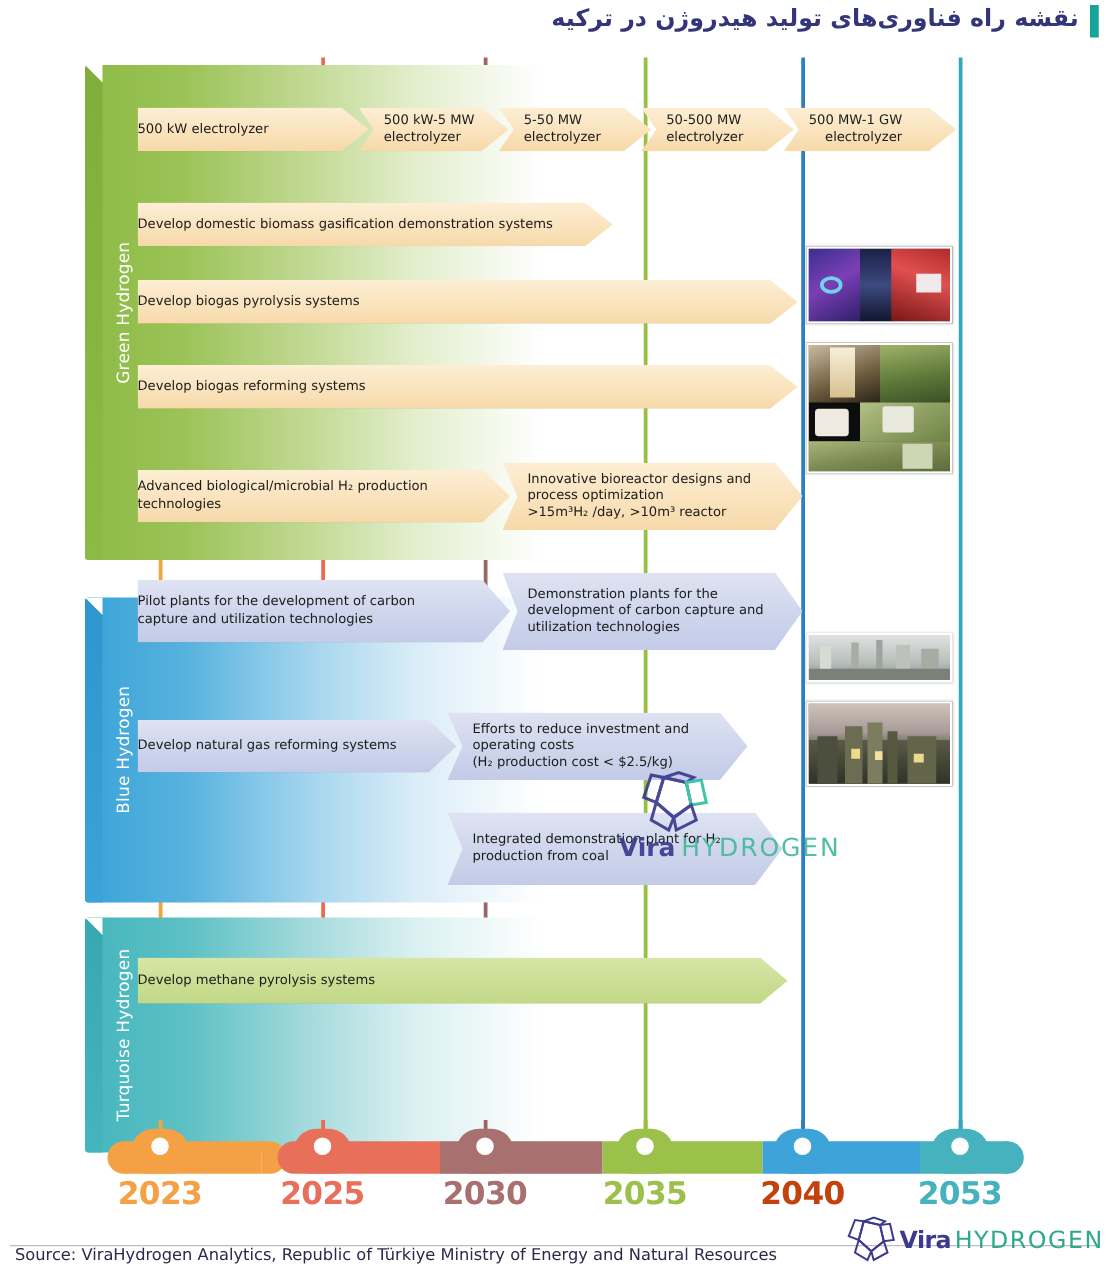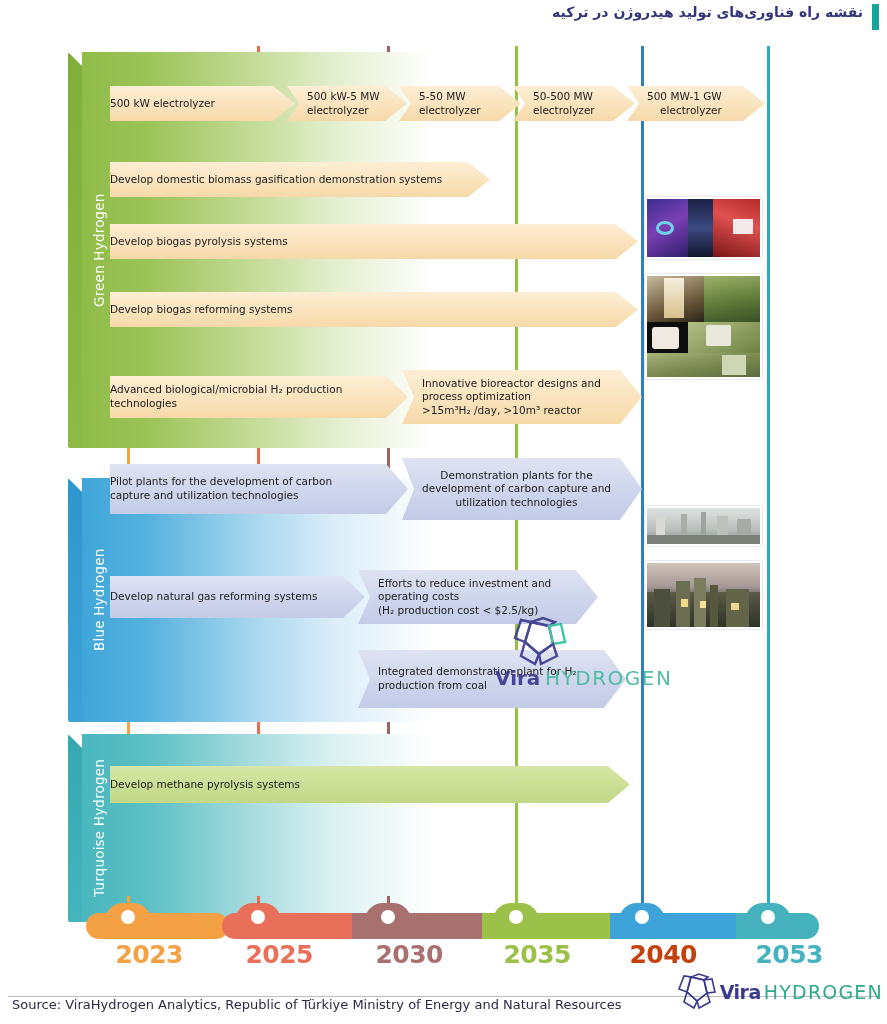--- a/index.html
+++ b/index.html
@@ -11,21 +11,21 @@
     position: relative;
     overflow: hidden;
   }
 
   
   #title-bar{
     position:absolute; top:0; left:0; width:887px; height:44px;
   }
   #title-text{
     position:absolute; right:24px; top:4px;
-    font-size:14px; font-weight:bold; color:#33357a;
+    font-size:19px; font-weight:bold; color:#33357a;
     direction:rtl; white-space:nowrap;
     letter-spacing:0px;
   }
   #title-accent{
     position:absolute; right:8px; top:4px; width:7px; height:26px;
     background:#16a39a;
   }
 
   
   #canvas{
@@ -113,21 +113,21 @@
   }
   .tl-node{
     position:absolute; top:1px; width:46px; height:36px;
     border-radius:18px 18px 13px 13px;
   }
   .tl-node .dot{
     position:absolute; left:16px; top:7px; width:14px; height:14px;
     border-radius:50%; background:#ffffff;
   }
   .tl-year{
-    position:absolute; top:38px; width:110px; text-align:right;
+    position:absolute; top:38px; width:110px; text-align:center;
     font-size:25px; font-weight:bold; letter-spacing:-0.5px;
     font-family:"DejaVu Sans","Liberation Sans",sans-serif;
   }
   .tl-stem{ position:absolute; width:3px; }
 
   
   #footer{ position:absolute; left:0; top:977px; width:887px; height:47px; }
   #footer-rule{
     position:absolute; left:8px; top:19px; width:871px; height:1px;
     background:#bdbdbd;
@@ -196,21 +196,21 @@
 &gt;15m³H₂ /day, &gt;10m³ reactor</div>
 
   <div class="band" id="band-blue" style="left:68px; top:434px; width:365px; height:244px;">
     <div class="bevel"></div>
     <div class="corner"></div>
     <div class="band-label">Blue Hydrogen</div>
   </div>
 
   <div class="arrow c-lav shape-arrow" style="left:110px; top:420px; width:298px; height:50px;">Pilot plants for the development of carbon
 capture and utilization technologies</div>
-  <div class="arrow c-lav shape-arrow-notch" style="left:402px; top:414px; width:240px; height:62px;text-align:center;">Demonstration plants for the
+  <div class="arrow c-lav shape-arrow-notch" style="left:402px; top:414px; width:240px; height:62px;">Demonstration plants for the
 development of carbon capture and
 utilization technologies</div>
 
   <div class="arrow c-lav shape-arrow" style="left:110px; top:532px; width:255px; height:42px;">Develop natural gas reforming systems</div>
   <div class="arrow c-lav shape-arrow-notch" style="left:358px; top:526px; width:240px; height:54px;">Efforts to reduce investment and
 operating costs
 (H₂ production cost &lt; $2.5/kg)</div>
 
   <div class="arrow c-lav shape-arrow-notch" style="left:358px; top:606px; width:268px; height:58px;">Integrated demonstration plant for H₂
 production from coal</div>

